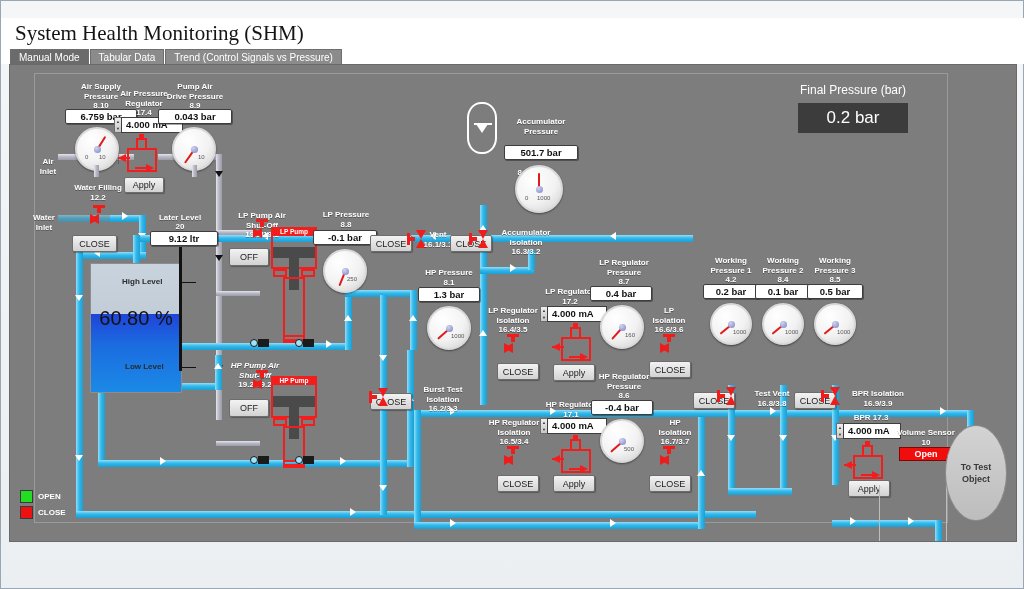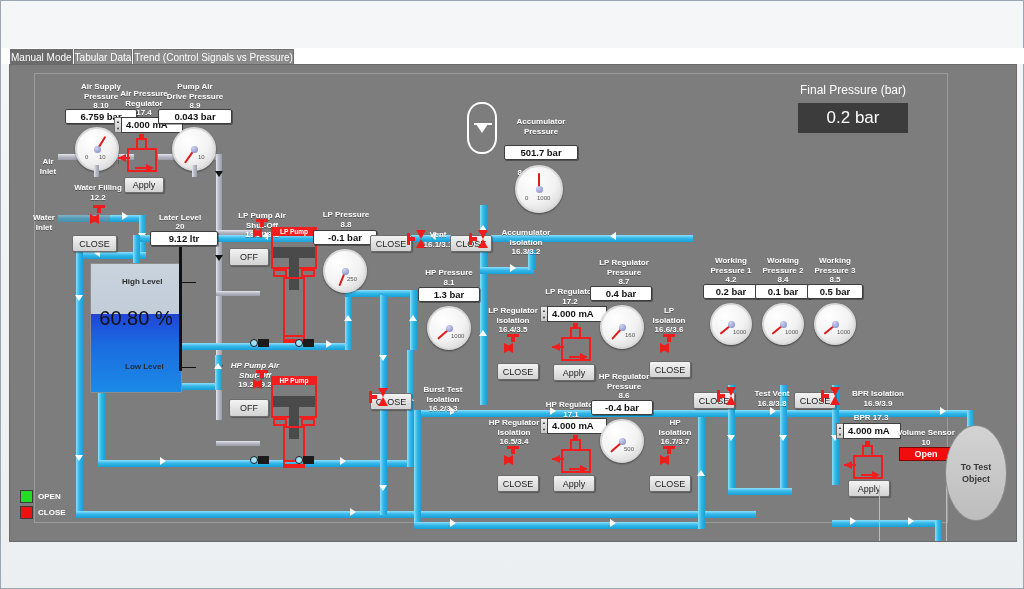--- a/index.html
+++ b/index.html
@@ -30,21 +30,21 @@
 
   
   #header { position:absolute; left:0; top:17px; width:1024px; height:30px;
     background:#fff; display:flex; align-items:center; }
   #page-title { font-family:"Liberation Serif", serif; font-size:21px; color:#141414;
     margin-left:14px; }
 
   
   #tabstrip { position:absolute; left:0; top:47px; width:1024px; height:16px;
      background:#fff; display:flex; align-items:flex-end; padding-left:9px; }
-  .tab { height:15px; padding:0 0; font-size:10px; color:#fff;
+  .tab { height:15px; padding:0 8px; font-size:10px; color:#fff;
      background:#8b8b8b; border:1px solid #6e6e6e; border-bottom:none;
      display:flex; align-items:center; margin-right:1px; }
   .tab.active { background:#6b6b6b; }
 
   
   #canvas { position:absolute; left:8px; top:63px; width:1008px; height:478px;
      background:#7d7d7d; border:1px solid #6a6a6a; overflow:hidden; }
   #inner-frame { position:absolute; left:24px; top:8px; width:914px; height:450px;
      border:1px solid #9a9a9a; }
 
@@ -194,20 +194,23 @@
      border-top:4px solid transparent; border-bottom:4px solid transparent; position:relative; }
   .larrow:after{ content:""; position:absolute; left:0; top:-2px; width:5px;height:4px;
      background:#2b4f8e; }
 </style>
 </head>
 <body>
 
 <div id="app">
 
 
+  <div id="header">
+    <div id="page-title">System Health Monitoring (SHM)</div>
+  </div>
 
   <div id="tabstrip">
     <div class="tab active">Manual Mode</div>
     <div class="tab">Tabular Data</div>
     <div class="tab">Trend (Control Signals vs Pressure)</div>
   </div>
 
   <div id="canvas">
     <div id="inner-frame"></div>
 

